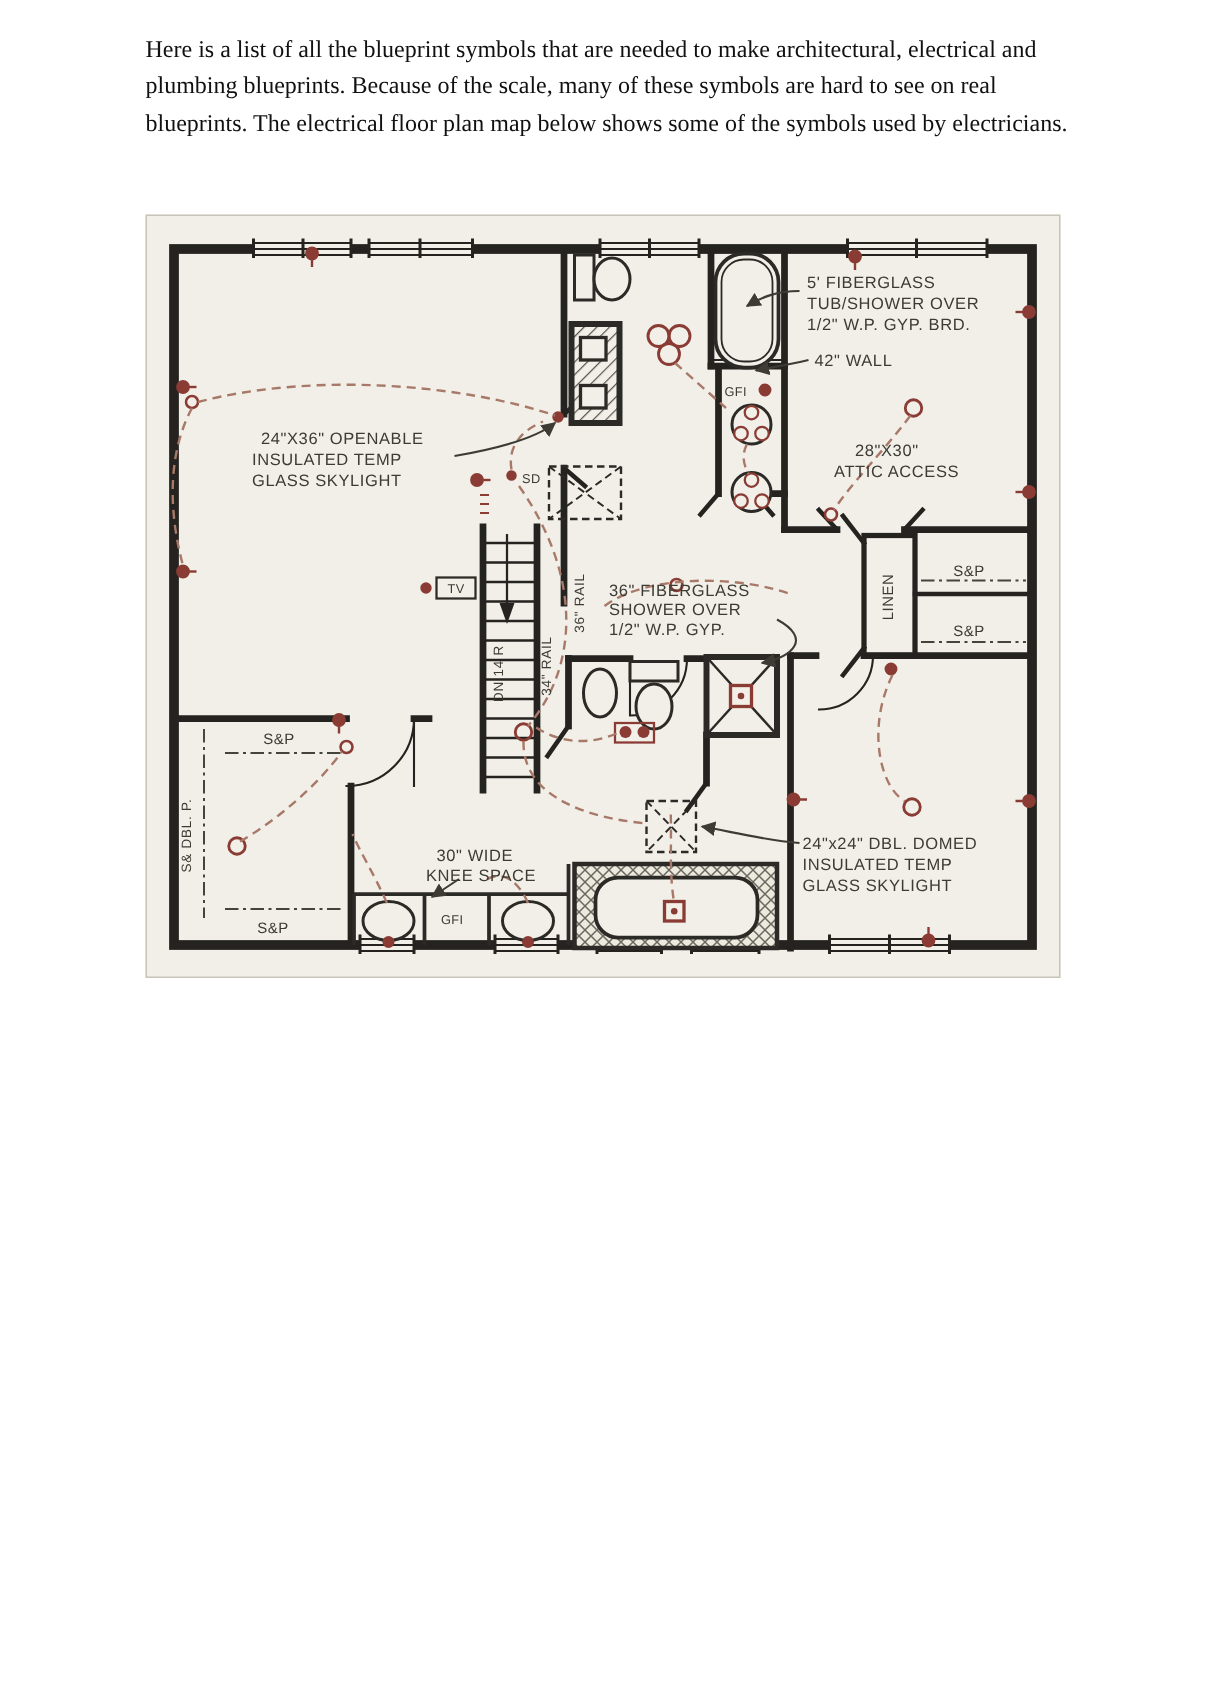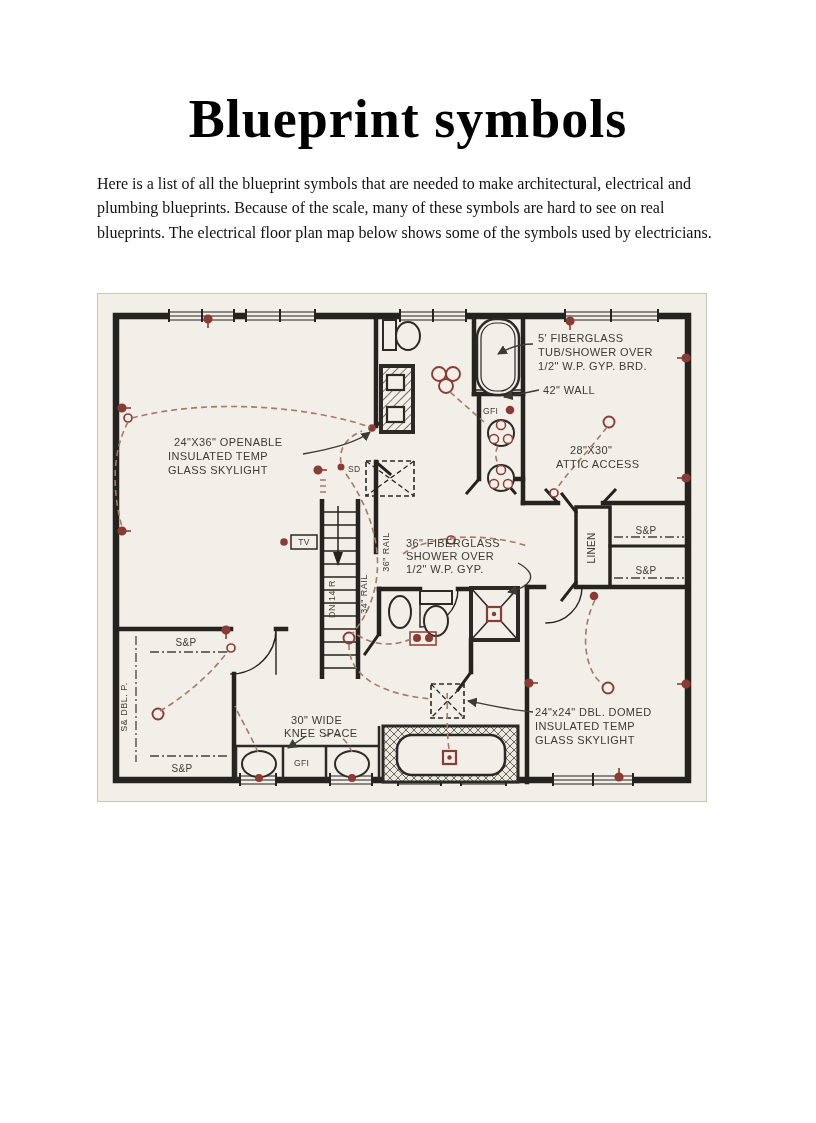--- a/index.html
+++ b/index.html
@@ -28,21 +28,20 @@
   .pl{font-size:11px;letter-spacing:.4px;}
   .pls{font-size:8.5px;letter-spacing:.3px;}
   .plm{font-size:10px;letter-spacing:.3px;}
   .plr{font-size:9px;letter-spacing:.5px;}
 </style>
 </head>
 <body>
 
 <div class="page">
 
-  <h1 class="doc-title">Blueprint symbols</h1>
 
   <p class="para first">Here is a list of all the blueprint symbols that are needed to make architectural, electrical and plumbing blueprints.  Because of the scale, many of these symbols are hard to see on real blueprints. The electrical floor plan map below shows some of the symbols used by electricians.</p>
 
   <div class="plan-wrap">
     <svg viewBox="0 0 608 507" width="608" height="507">
       <defs>
         <pattern id="hatch" width="6" height="6" patternUnits="userSpaceOnUse" patternTransform="rotate(45)">
           <rect width="6" height="6" fill="#f1efe8"></rect>
           <line x1="0" y1="0" x2="0" y2="6" stroke="#55534b" stroke-width="1.6"></line>
         </pattern>

